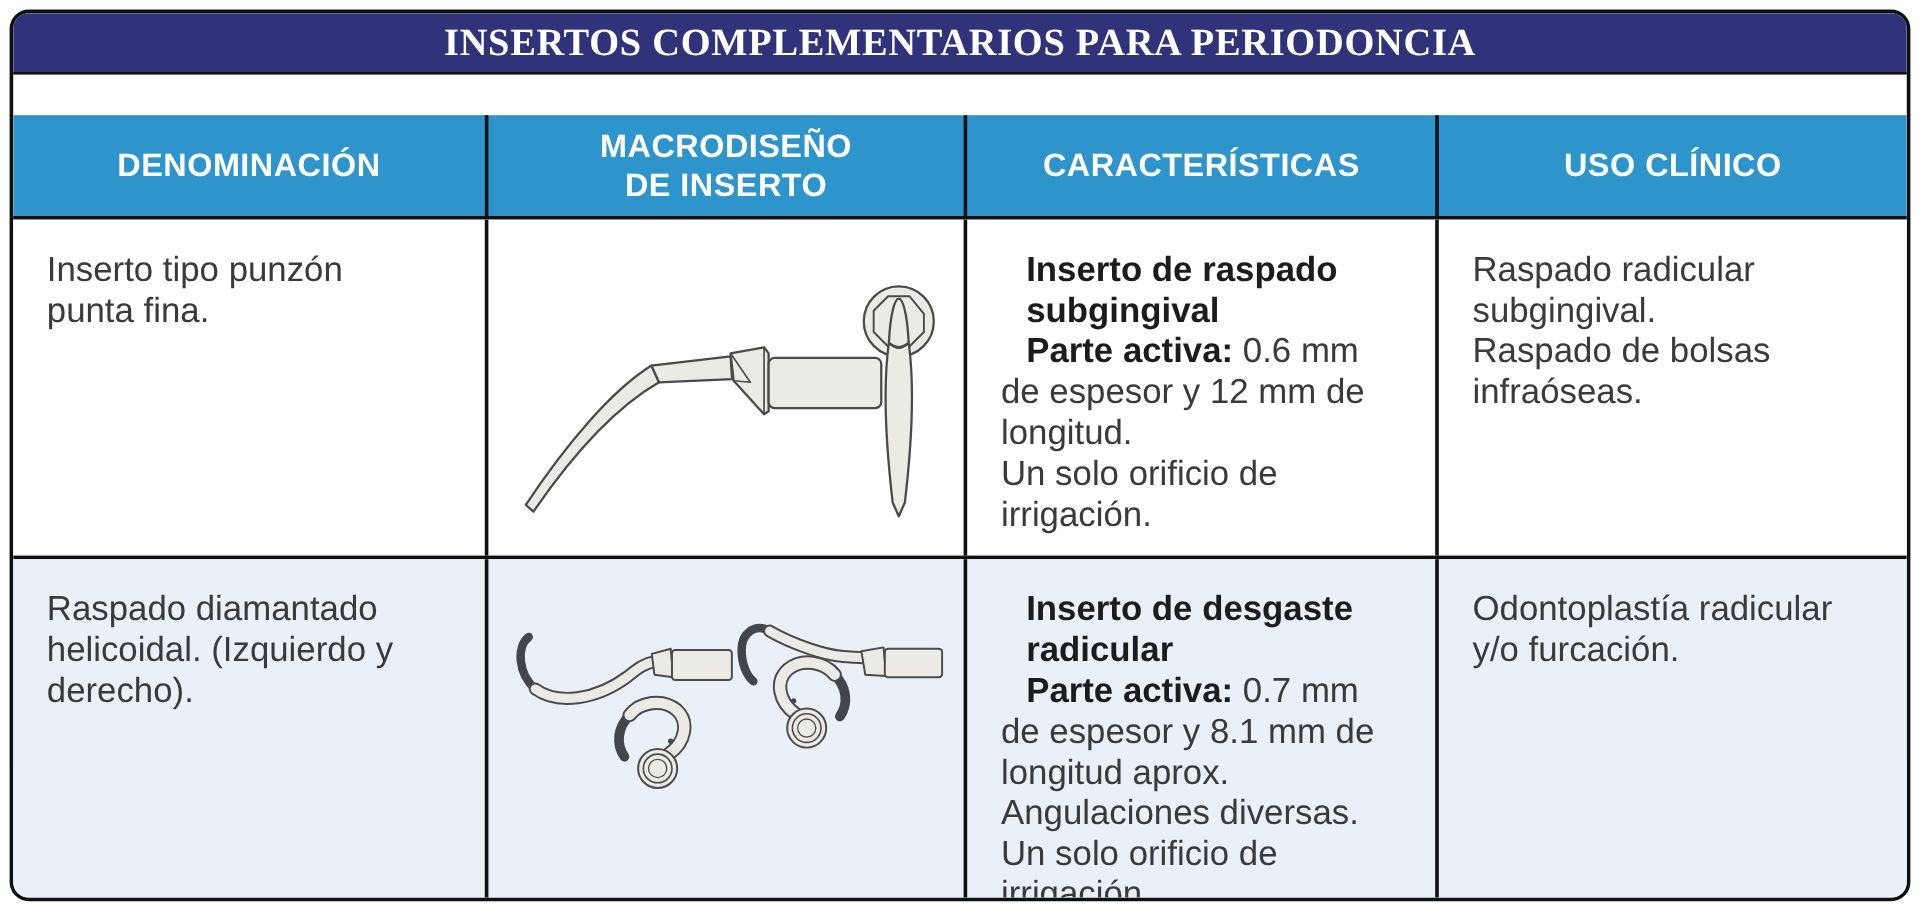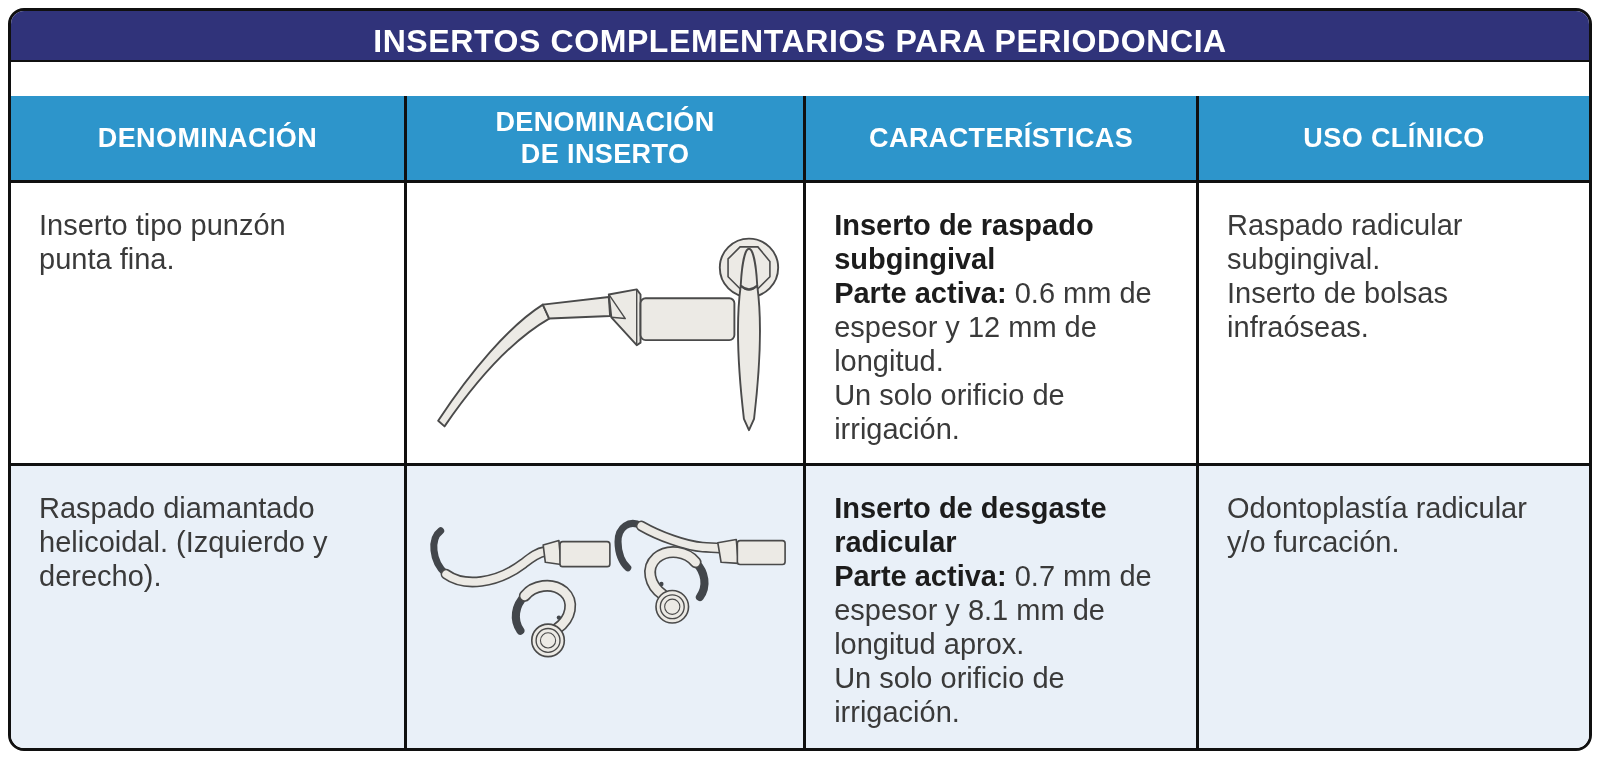--- a/index.html
+++ b/index.html
@@ -10,21 +10,21 @@
   .sheet {
     position:absolute; left:8px; top:8px; right:8px; bottom:8px;
     border:3px solid var(--grid-border,#101010); border-radius:16px;
     overflow:hidden; background:#ffffff;
     display:flex; flex-direction:column;
   }
   .title-bar {
     flex:0 0 auto; height:49px;
     background:var(--title-bar-bg,#30337a);
     border-bottom:2px solid var(--grid-border,#101010);
-    display:flex; align-items:flex-end; justify-content:center;
+    display:flex; align-items:center; justify-content:center;font-family:Liberation Serif, serif;
   }
   .title-bar .t {
     color:var(--title-text,#ffffff); font-weight:bold; font-size:32px;
     letter-spacing:0.6px; white-space:nowrap;
   }
   .hdr {
     flex:0 0 auto; height:84px;
     display:grid; grid-template-columns:24.9% 25.3% 24.9% 1fr;
     background:var(--header-bg,#2d95cb);
     border-bottom:3px solid var(--grid-border,#101010);
@@ -39,21 +39,21 @@
   .hcell .wrap-narrow { max-width:240px; }
   .row {
     display:grid; grid-template-columns:24.9% 25.3% 24.9% 1fr;
   }
   .row-1 { flex:0 0 auto; height:280px; background:var(--row1-bg,#ffffff);
            border-bottom:3px solid var(--grid-border,#101010); }
   .row-2 { flex:1 1 auto; background:var(--row2-bg,#e9f0f8); }
   .cell { padding:26px 39px 0 28px; font-size:29px; line-height:1.17;
           color:var(--body-text,#3a3a3a); }
   .cell + .cell { border-left:3px solid var(--grid-border,#101010); }
-  .cell .b { font-weight:bold; color:var(--bold-text,#1c1c1c); }
+  .cell .b { font-weight:bold; color:var(--bold-text,#1c1c1c);margin-left:21px; }
   .txt-narrow { max-width:322px; }
   .txt-med { max-width:350px; }
   .img-cell { display:flex; align-items:center; justify-content:center; padding:0; }
   .row-2 .img-cell { align-items:flex-start; padding-top:16px; }
 
   
   .tl   { fill:var(--tool-fill,#eceae5); stroke:var(--tool-outline,#4a4a4a);
           stroke-width:3; stroke-linejoin:round; }
   .tl-thin { fill:none; stroke:var(--tool-outline,#4a4a4a); stroke-width:2.2;
           stroke-linejoin:round; }
@@ -71,21 +71,21 @@
 
     <div class="title-bar">
       <div class="t">INSERTOS COMPLEMENTARIOS PARA PERIODONCIA</div>
     </div>
 
     <div class="hdr">
       <div class="hcell">
         <span>DENOMINACIÓN</span>
       </div>
       <div class="hcell">
-        <span class="wrap-narrow">DENOMINACIÓN DE INSERTO</span>
+        <span class="wrap-narrow">MACRODISEÑO DE INSERTO</span>
       </div>
       <div class="hcell">
         <span>CARACTERÍSTICAS</span>
       </div>
       <div class="hcell">
         <span>USO CLÍNICO</span>
       </div>
     </div>
 
     <div class="row row-1">
@@ -116,21 +116,21 @@
         <div class="txt-med">
           <div class="b">Inserto de raspado subgingival</div>
           <div><span class="b">Parte activa:</span><span> 0.6 mm de espesor y 12 mm de longitud.</span></div>
           <div>Un solo orificio de irrigación.</div>
         </div>
       </div>
 
       <div class="cell">
         <div class="txt-med">
           <div>Raspado radicular subgingival.</div>
-          <div>Inserto de bolsas infraóseas.</div>
+          <div>Raspado de bolsas infraóseas.</div>
         </div>
       </div>
     </div>
 
     <div class="row row-2">
       <div class="cell">
         <div class="txt-narrow">Raspado diamantado helicoidal. (Izquierdo y derecho).</div>
       </div>
 
       <div class="cell img-cell">
@@ -167,20 +167,21 @@
             <circle class="ring" stroke-width="2" cx="245" cy="292" r="14"></circle>
             <circle class="dot" cx="265" cy="250" r="4"></circle>
           </g>
         </svg>
       </div>
 
       <div class="cell">
         <div class="txt-med">
           <div class="b">Inserto de desgaste radicular</div>
           <div><span class="b">Parte activa:</span><span> 0.7 mm de espesor y 8.1 mm de longitud aprox.</span></div>
+          <div>Angulaciones diversas.</div>
           <div>Un solo orificio de irrigación.</div>
         </div>
       </div>
 
       <div class="cell">
         <div class="txt-med">
           <div>Odontoplastía radicular y/o furcación.</div>
         </div>
       </div>
     </div>

